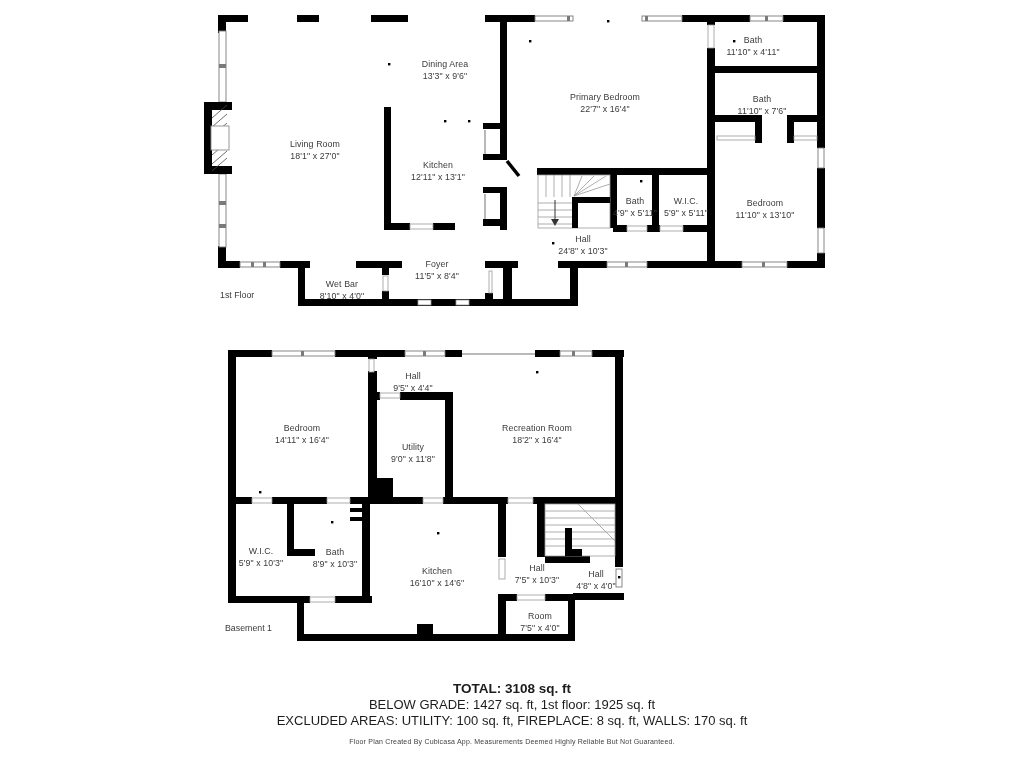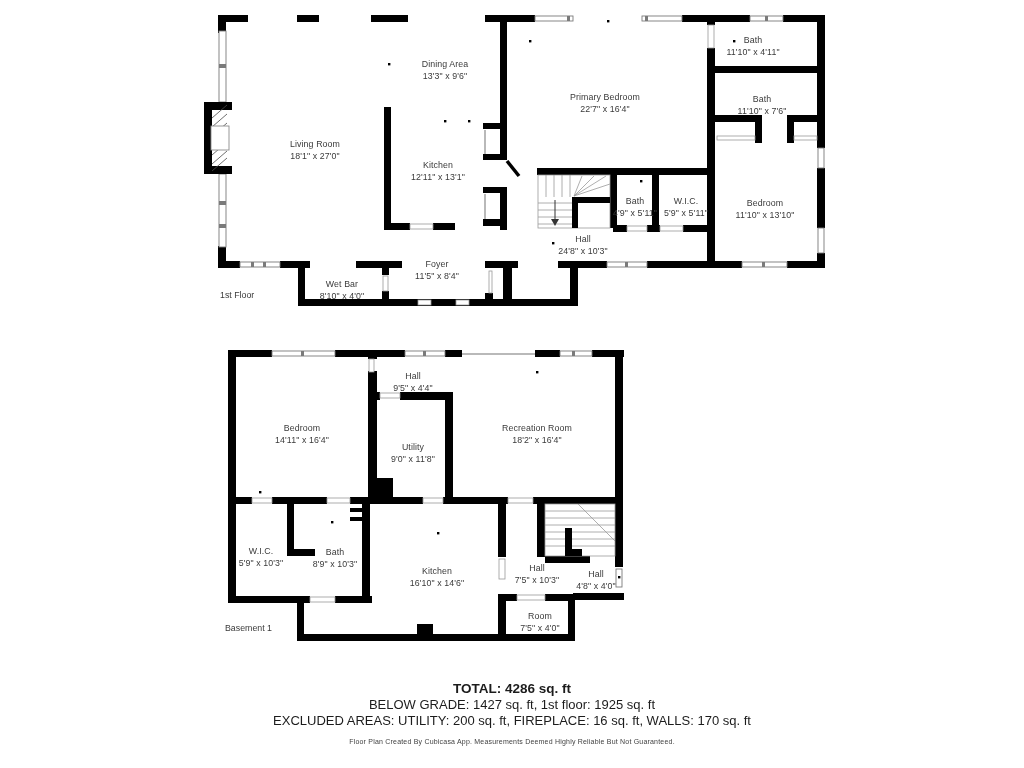--- a/index.html
+++ b/index.html
@@ -317,18 +317,18 @@
       <text class="rm" x="596" y="577">Hall</text>
       <text class="rm" x="596" y="589">4'8" x 4'0"</text>
       <text class="rm" x="540" y="619">Room</text>
       <text class="rm" x="540" y="631">7'5" x 4'0"</text>
       <text class="fl" x="225" y="631">Basement 1</text>
     </g>
   </g>
 </svg>
 
   <div class="summary">
-    <div class="s-total">TOTAL: 4286 sq. ft</div>
+    <div class="s-total">TOTAL: 3108 sq. ft</div>
     <div class="s-line">BELOW GRADE: 1427 sq. ft, 1st floor: 1925 sq. ft</div>
-    <div class="s-line">EXCLUDED AREAS: UTILITY: 200 sq. ft, FIREPLACE: 16 sq. ft, WALLS: 170 sq. ft</div>
+    <div class="s-line">EXCLUDED AREAS: UTILITY: 100 sq. ft, FIREPLACE: 8 sq. ft, WALLS: 170 sq. ft</div>
     <div class="s-disc">Floor Plan Created By Cubicasa App. Measurements Deemed Highly Reliable But Not Guaranteed.</div>
   </div>
 </div>
 
 </body></html>

